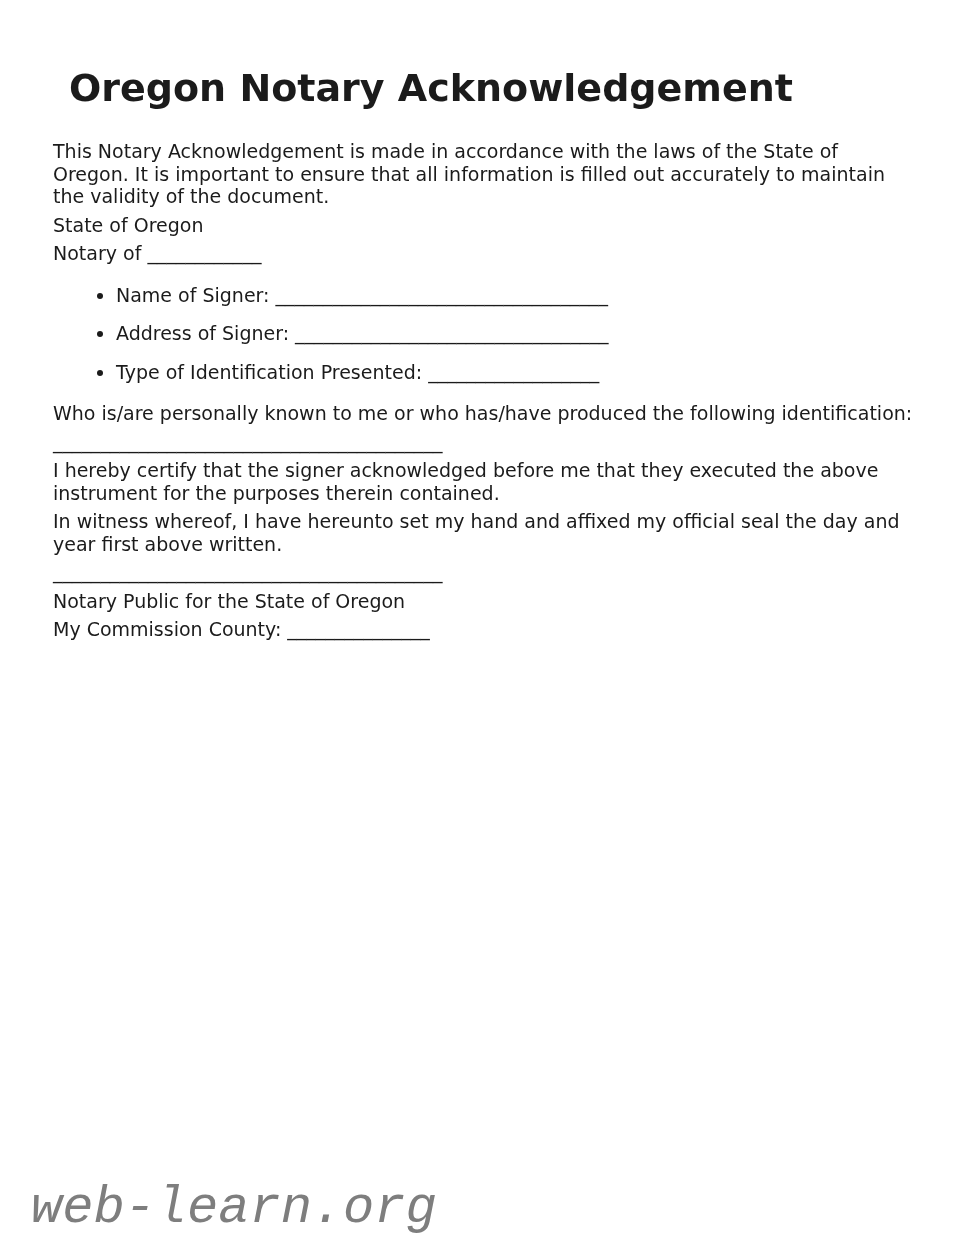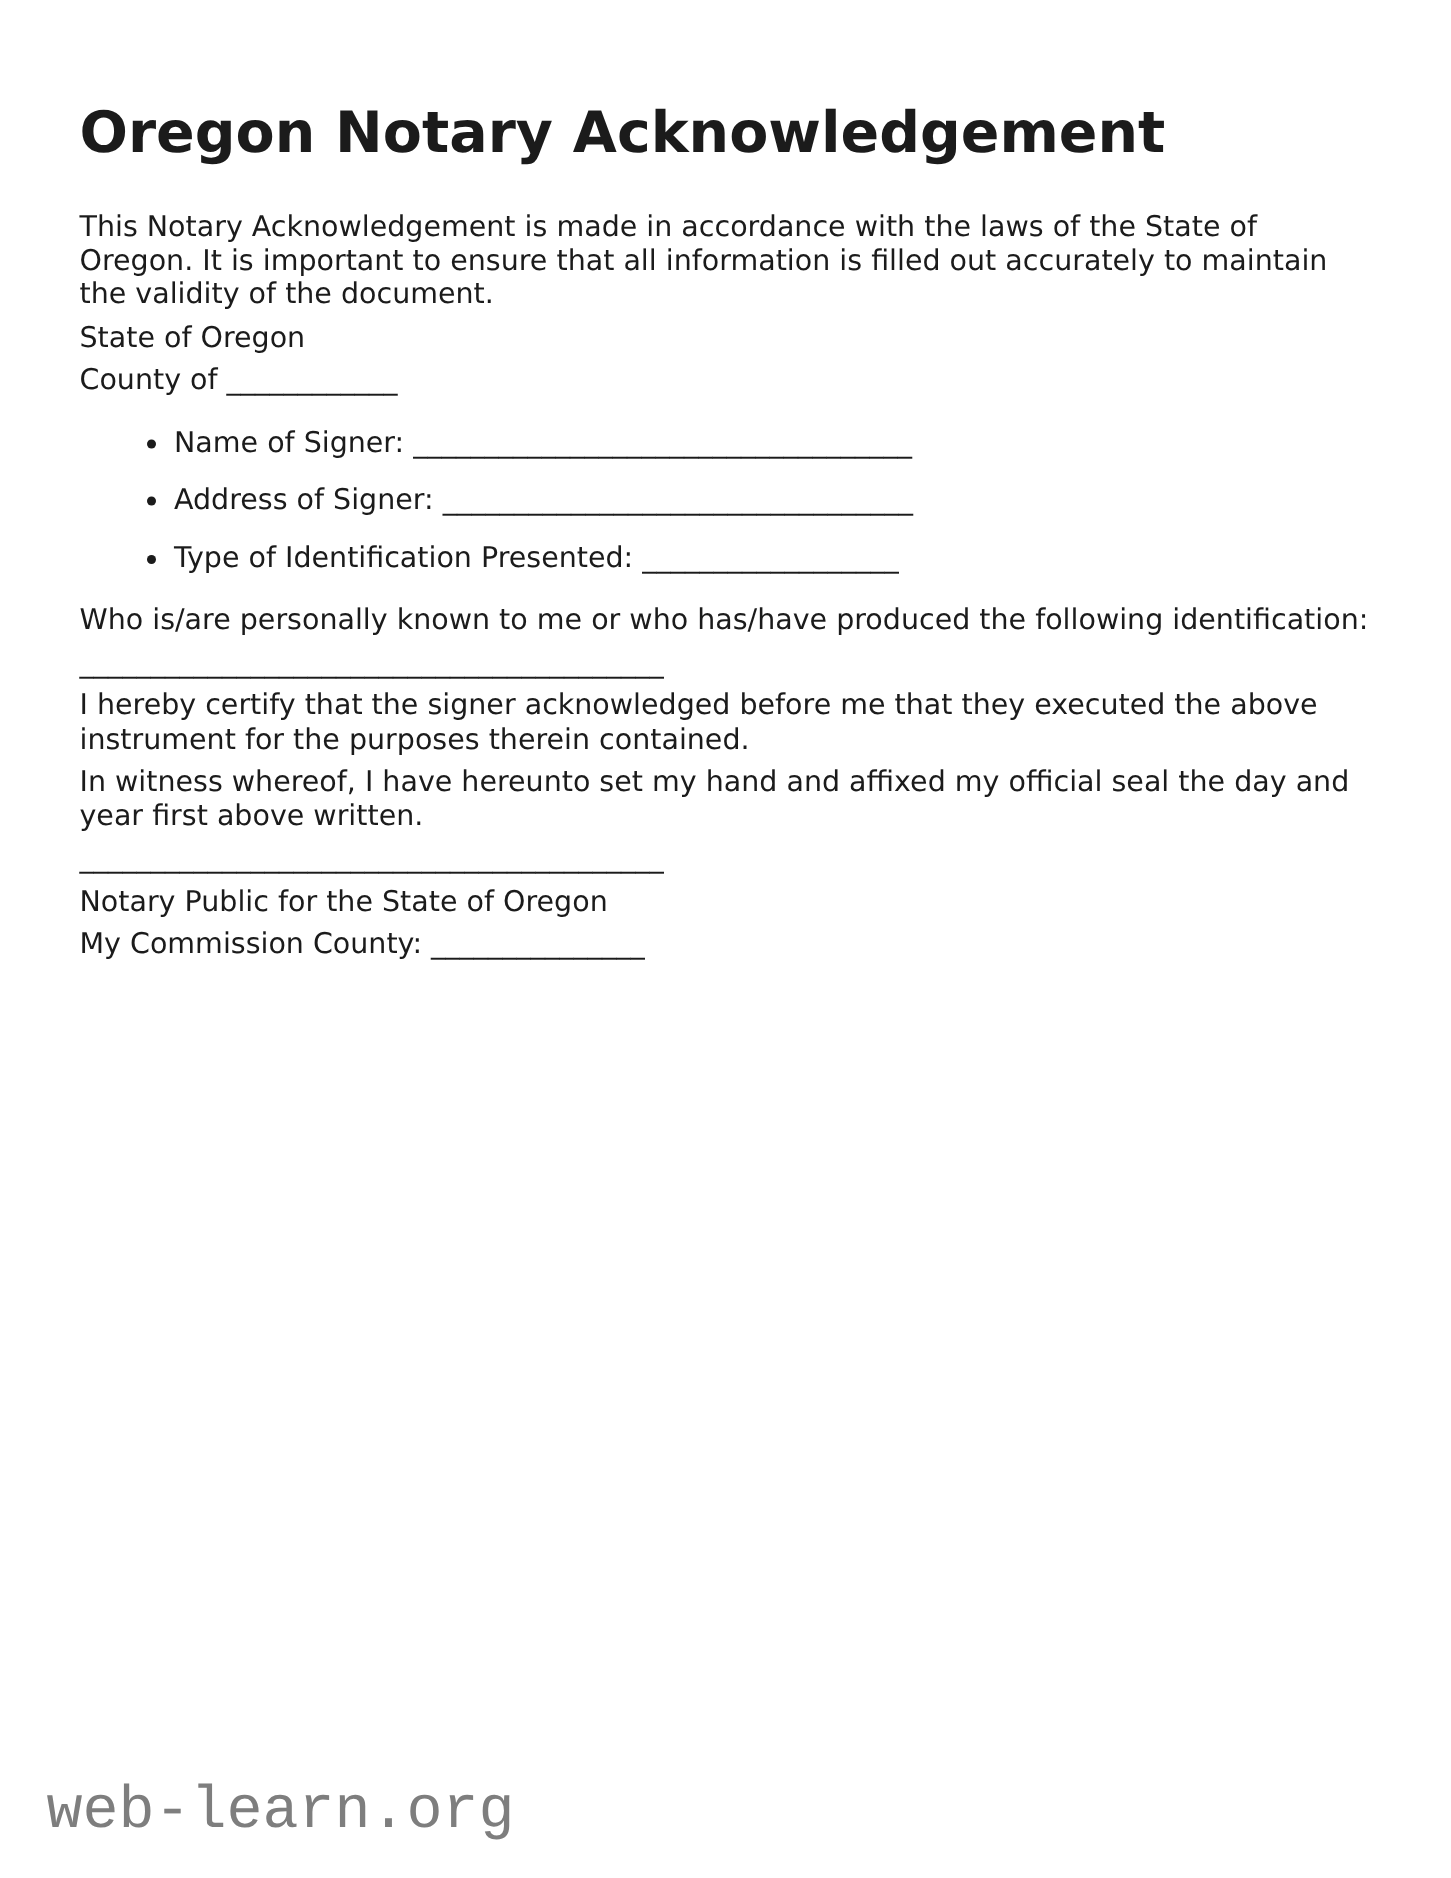--- a/index.html
+++ b/index.html
@@ -28,21 +28,21 @@
     left: 53px;
     top: 0;
     width: 861px;
     padding-top: 66px;
   }
 
   h1.doc-title {
     font-size: 38px;
     line-height: 44px;
     font-weight: bold;
-    margin: 0 0 30px 0;
+    margin: 0 0 30px 16px;
     white-space: nowrap;
   }
 
   .content p {
     margin: 6px 0;
   }
 
   ul.signer-list {
     margin: 19px 0;
     padding: 0 0 0 47px;
@@ -54,39 +54,40 @@
 
   .blank-line {
     letter-spacing: 0;
   }
 
   .watermark {
     position: absolute;
     left: 31px;
     top: 1189px;
     font-family: "Liberation Mono", monospace;
-    font-size: 40px;
+    font-size: 52px;
     line-height: 40px;
     color: var(--watermark);
     white-space: nowrap;
+    font-style: italic;
   }
 </style>
 </head>
 <body>
 
 <div class="page">
   <main class="content">
 
     <h1 class="doc-title">Oregon Notary Acknowledgement</h1>
 
     <p>This Notary Acknowledgement is made in accordance with the laws of the State of Oregon. It is important to ensure that all information is filled out accurately to maintain the validity of the document.</p>
 
     <p>State of Oregon</p>
 
-    <p>County of ____________</p>
+    <p>Notary of ____________</p>
 
 
     <ul class="signer-list">
       <li>Name of Signer: ___________________________________</li>
       <li>Address of Signer: _________________________________</li>
       <li>Type of Identification Presented: __________________</li>
     </ul>
 
     <p>Who is/are personally known to me or who has/have produced the following identification:</p>
 

